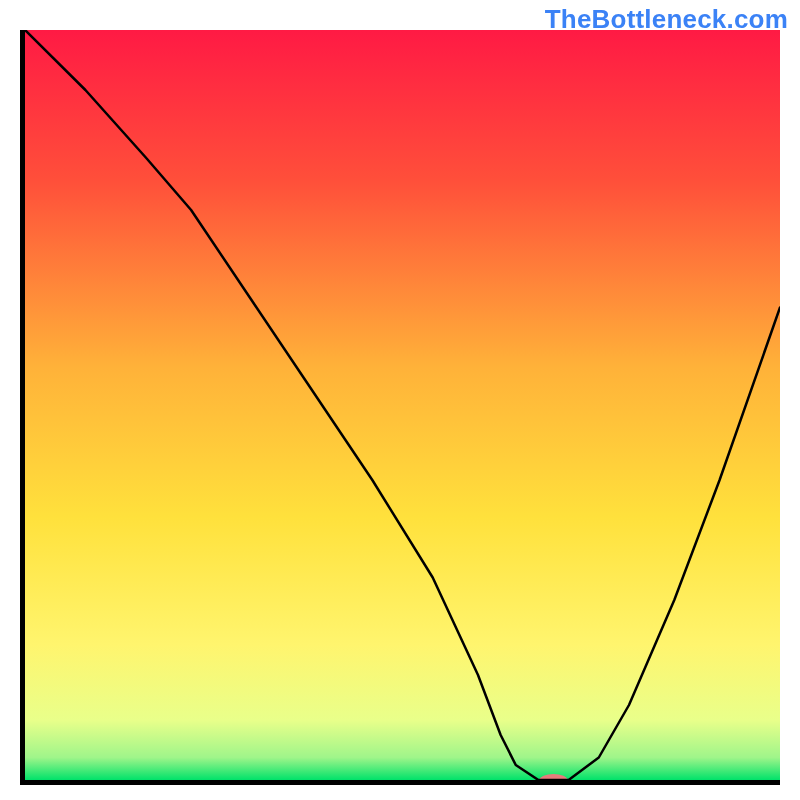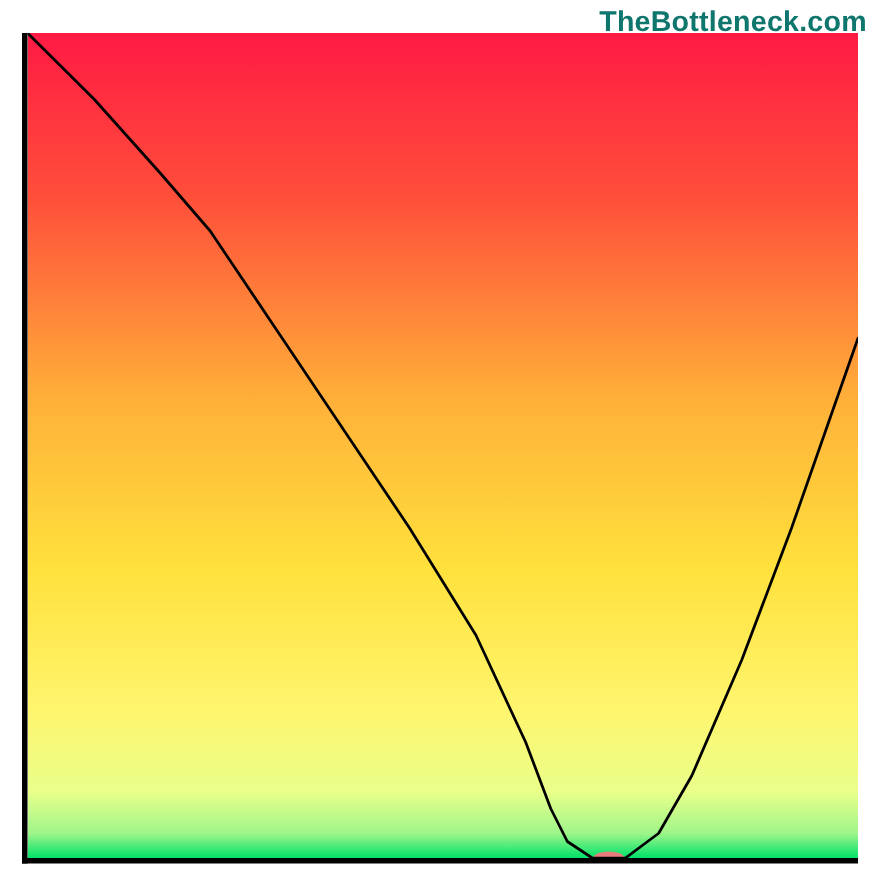--- a/index.html
+++ b/index.html
@@ -9,21 +9,21 @@
     width: 800px;
     height: 800px;
   }
   .watermark {
     position: absolute;
     top: 4px;
     right: 12px;
     font-family: Arial, Helvetica, sans-serif;
     font-size: 26px;
     font-weight: 600;
-    color: #0f766e;
+    color: #3b82f6;
     letter-spacing: 0.2px;
     z-index: 10;
   }
   .axis {
     position: absolute;
     background: #000;
   }
   .axis-y {
     left: 20px;
     top: 30px;

